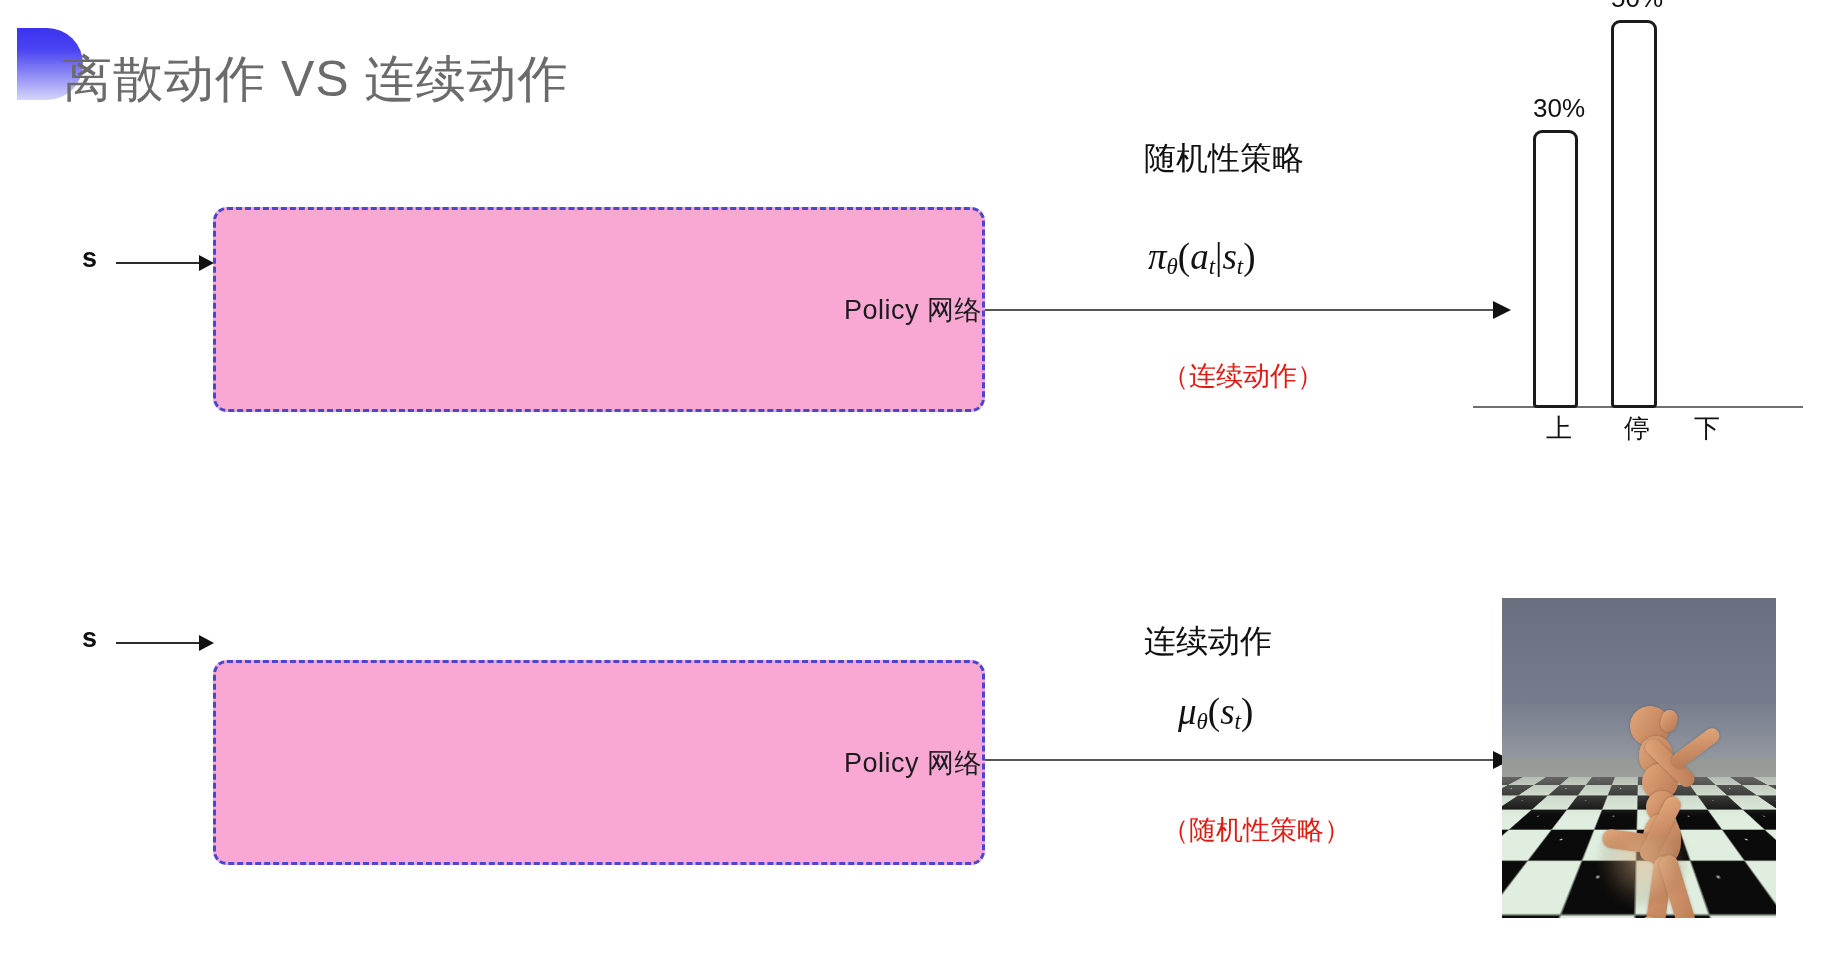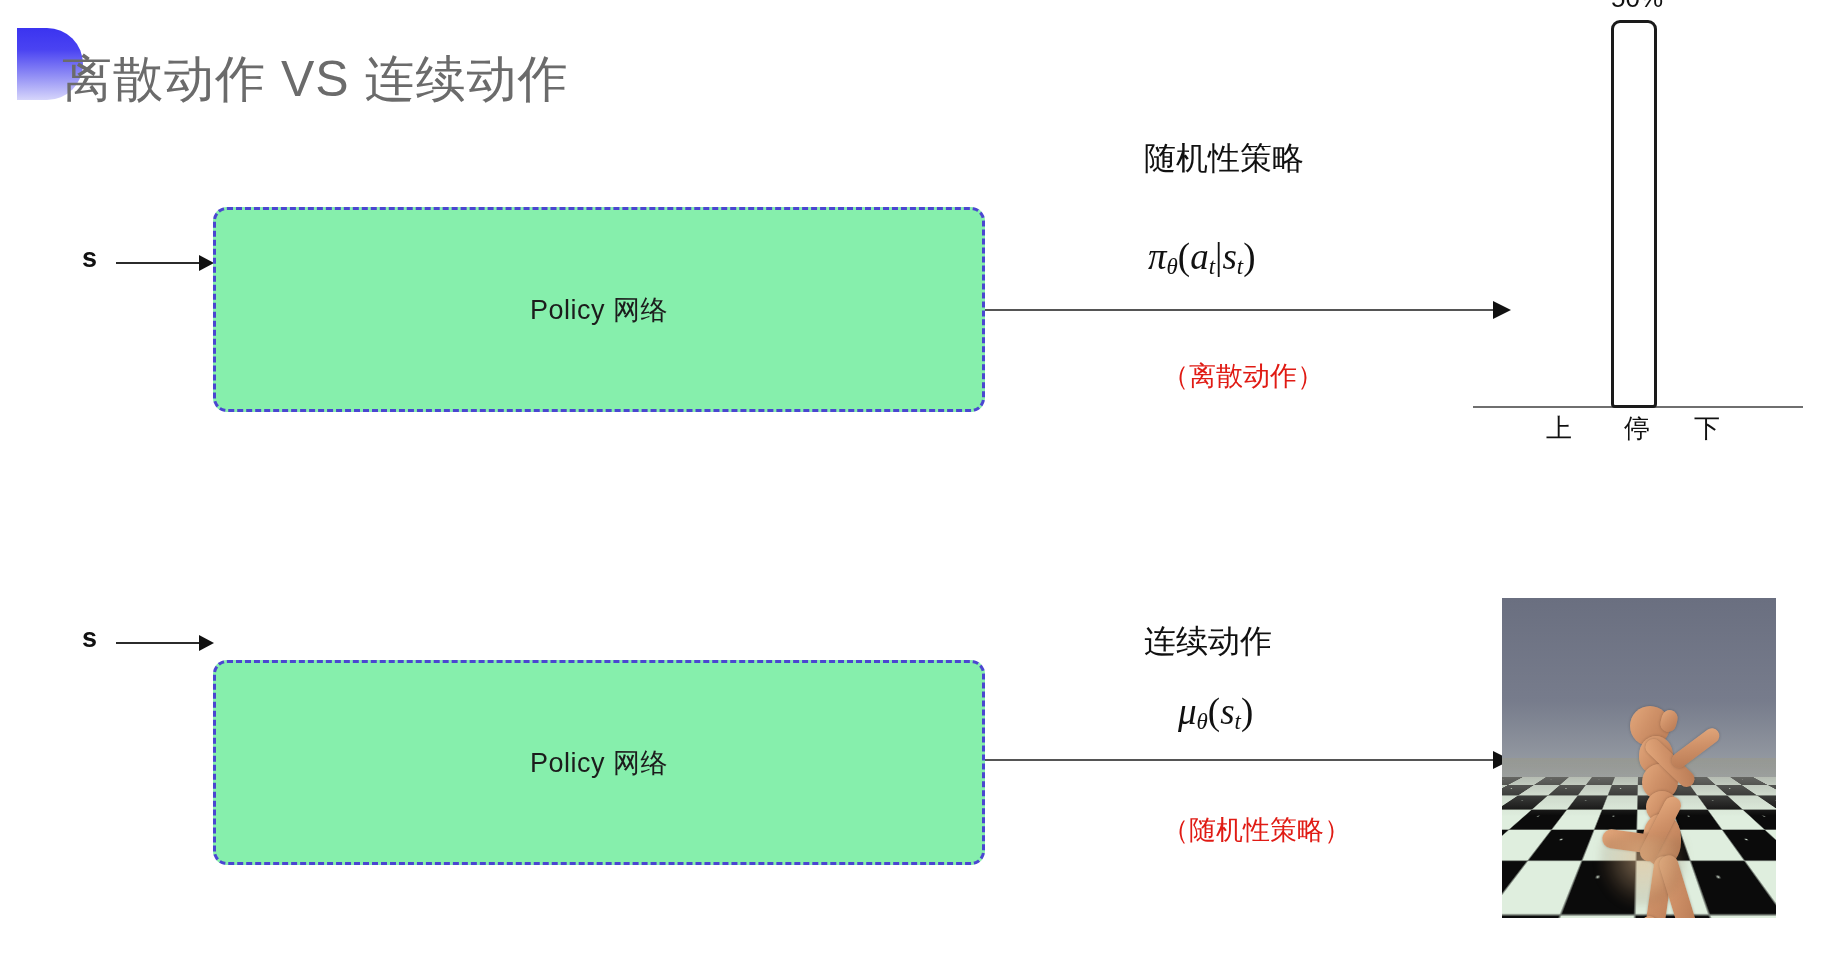--- a/index.html
+++ b/index.html
@@ -23,22 +23,22 @@
     font-size:50px; line-height:74px;
     color:#6b6b6b; letter-spacing:1px;
     white-space:nowrap;
   }
 
   
   .policy-box{
     position:absolute;
     border:3px dashed #4b46d1;
     border-radius:14px;
-    background:#86efac;
-    display:flex; align-items:center; justify-content:center;
+    background:#f9a8d4;
+    display:flex; align-items:center; justify-content:flex-end;
   }
   .policy-box-label{
     font-size:27px; color:#1c1c1c; letter-spacing:.5px;
   }
   .s-label{
     position:absolute;
     font-size:27px; font-weight:bold; color:#111;
   }
   .in-arrow{ position:absolute; height:18px; }
   .in-arrow .shaft{
@@ -158,25 +158,29 @@
   <div class="shaft" style="width:511px;"></div>
   <div class="head" style="left:508px;"></div>
 </div>
 
 <div class="policy-kind" style="left:1144px; top:137px;">随机性策略</div>
 
 <div class="policy-formula" style="left:1148px; top:235px;">
   <span>π</span><sub>θ</sub><span class="paren">(</span><span>a</span><sub>t</sub><span class="paren">|</span><span>s</span><sub>t</sub><span class="paren">)</span>
 </div>
 
-<div class="action-note" style="left:1162px; top:358px;">（离散动作）</div>
+<div class="action-note" style="left:1162px; top:358px;">（连续动作）</div>
 
 <div id="bar-chart">
   <div id="chart-axis"></div>
 
+  <div class="bar-group" style="left:56px; width:60px; height:312px;">
+    <div class="bar-value" style="left:-12px; top:-3px; width:84px;">30%</div>
+    <div class="bar-rect" style="left:4px; width:45px; height:278px;"></div>
+  </div>
 
   <div class="bar-group" style="left:134px; width:60px; height:312px;">
     <div class="bar-value" style="left:-12px; top:-113px; width:84px;">50%</div>
     <div class="bar-rect" style="left:4px; width:46px; height:388px;"></div>
   </div>
 
 
   <div class="bar-cat" style="left:44px; width:84px;">上</div>
   <div class="bar-cat" style="left:122px; width:84px;">停</div>
   <div class="bar-cat" style="left:192px; width:84px;">下</div>

